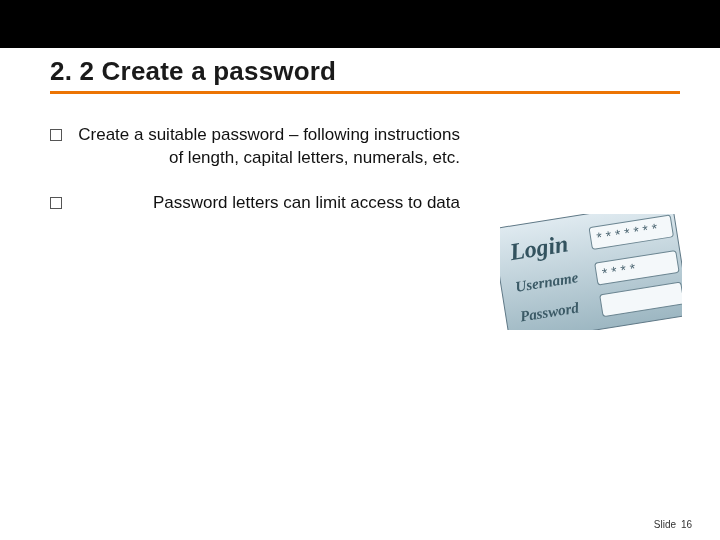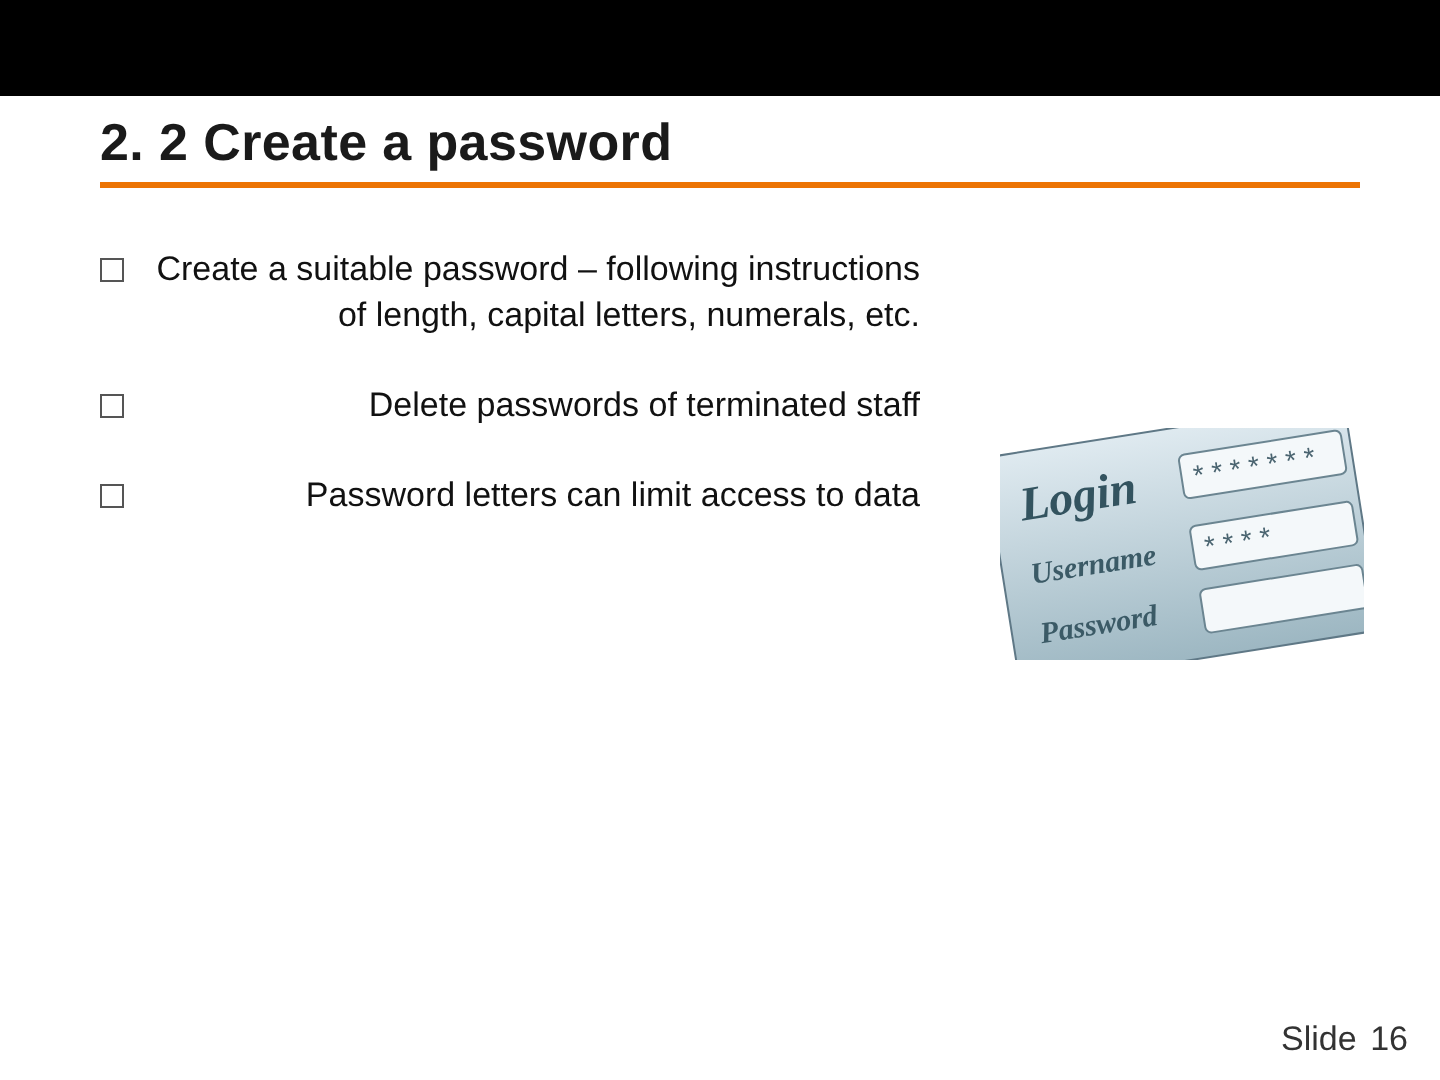--- a/index.html
+++ b/index.html
@@ -57,23 +57,23 @@
     flex: 0 0 10px;
     height: 10px;
     width: 10px;
     border: 1px solid #555;
     margin-top: 5px;
     margin-right: 14px;
   }
   ul.bullets li .txt { flex: 1 1 auto; }
   .footer {
     position: absolute;
-    right: 16px;
+    right: 28px;
     bottom: 10px;
-    font-size: 17px;
+    font-size: 10px;
     color: #333;
   }
   .footer .lbl { }
   .footer .num { margin-left: 2px; }
   
   .login-art {
     position: absolute;
     top: 214px;
     right: 38px;
     width: 182px;
@@ -87,24 +87,20 @@
 <div class="top-bar"></div>
 
 <div class="slide-body">
   <h1 class="heading">2. 2 Create a password</h1>
   <div class="rule"></div>
 
   <ul class="bullets">
     <li>
       <span class="box"></span>
       <span class="txt">Create a suitable password – following instructions of length, capital letters, numerals, etc.</span>
-    </li>
-    <li>
-      <span class="box"></span>
-      <span class="txt">Delete passwords of terminated staff</span>
     </li>
     <li>
       <span class="box"></span>
       <span class="txt">Password letters can limit access to data</span>
     </li>
   </ul>
 </div>
 
 <div class="login-art">
   <svg viewBox="0 0 182 116" width="182" height="116">

